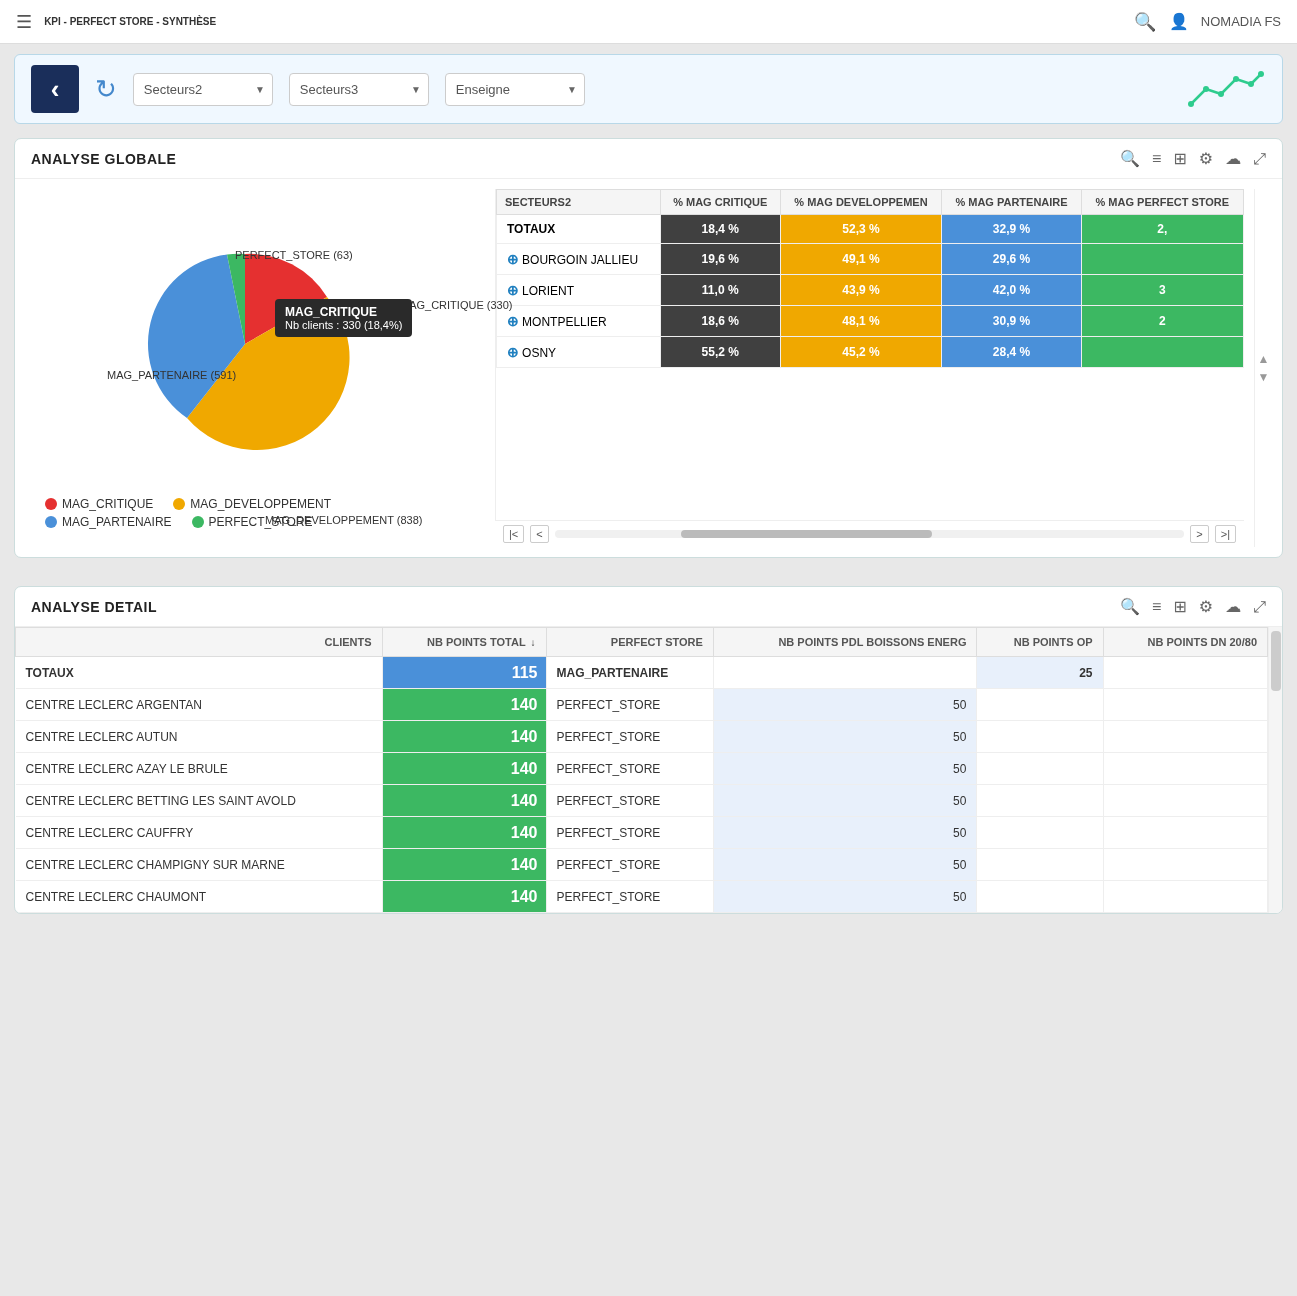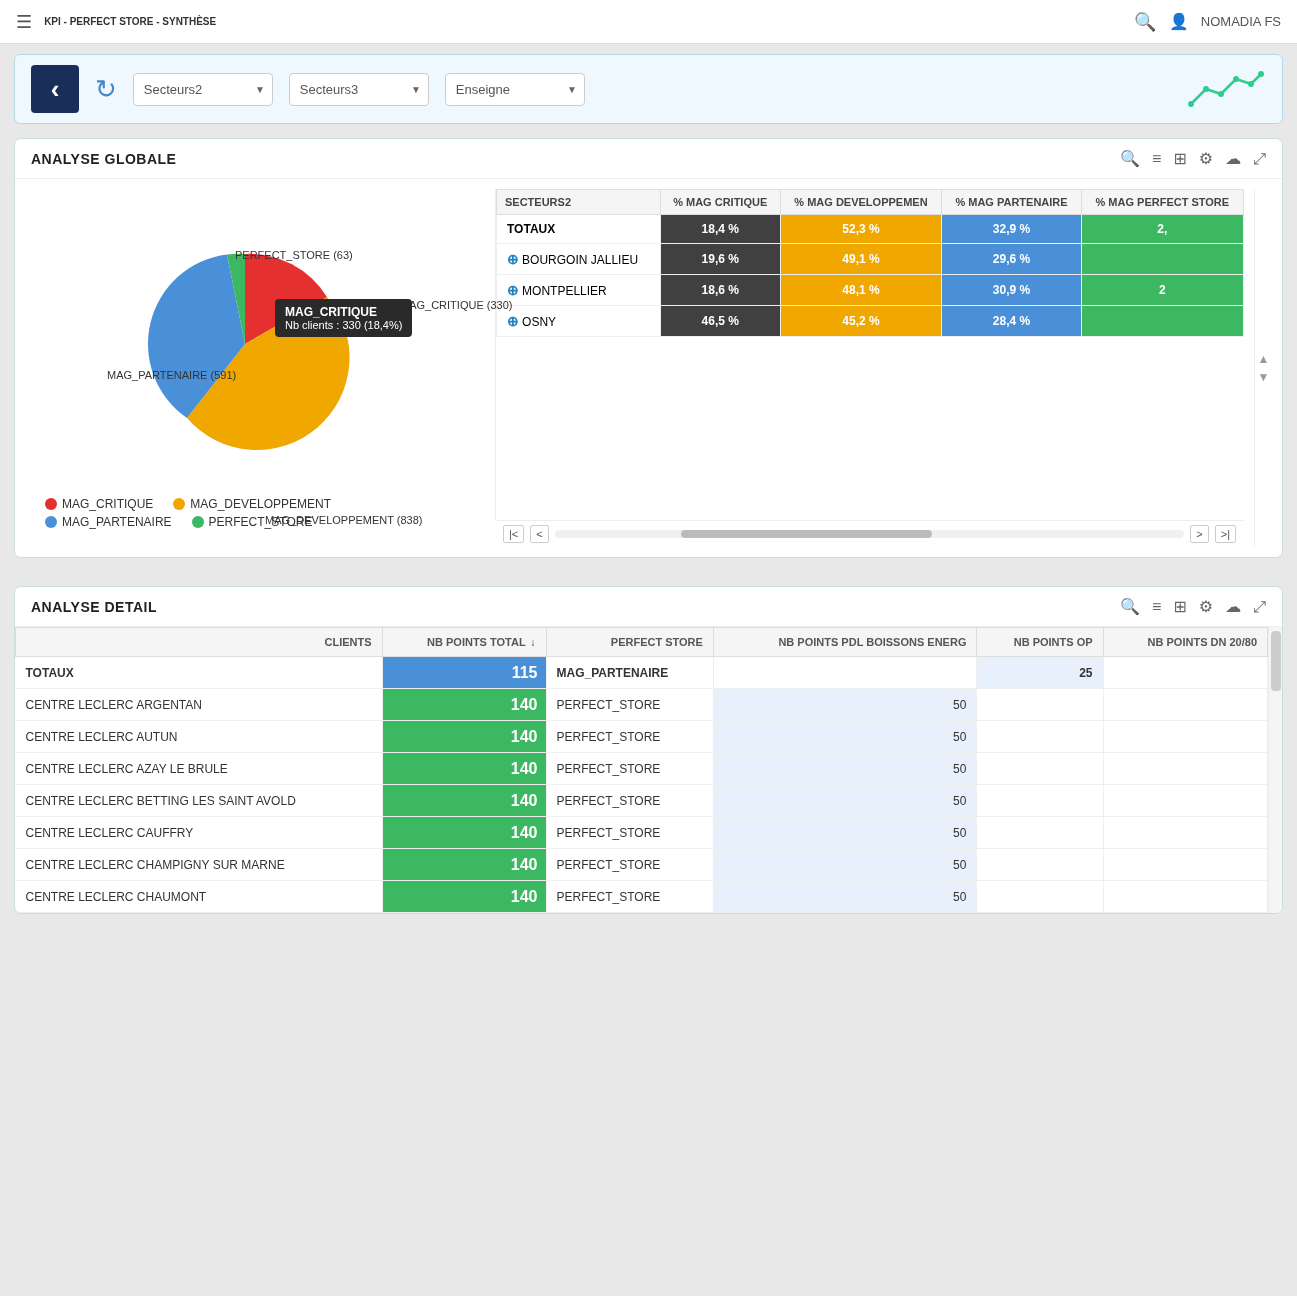--- a/index.html
+++ b/index.html
@@ -482,29 +482,36 @@
                   <td class="cell-green">2,</td>
                 </tr>
                 <tr>
                   <td><span class="expand-btn">⊕</span> BOURGOIN JALLIEU</td>
                   <td class="cell-red">19,6 %</td>
                   <td class="cell-yellow">49,1 %</td>
                   <td class="cell-blue">29,6 %</td>
                   <td class="cell-green"></td>
                 </tr>
                 <tr>
+                  <td><span class="expand-btn">⊕</span> LORIENT</td>
+                  <td class="cell-red">11,0 %</td>
+                  <td class="cell-yellow">43,9 %</td>
+                  <td class="cell-blue">42,0 %</td>
+                  <td class="cell-green">3</td>
+                </tr>
+                <tr>
                   <td><span class="expand-btn">⊕</span> MONTPELLIER</td>
                   <td class="cell-red">18,6 %</td>
                   <td class="cell-yellow">48,1 %</td>
                   <td class="cell-blue">30,9 %</td>
                   <td class="cell-green">2</td>
                 </tr>
                 <tr>
                   <td><span class="expand-btn">⊕</span> OSNY</td>
-                  <td class="cell-red">46,5 %</td>
+                  <td class="cell-red">55,2 %</td>
                   <td class="cell-yellow">45,2 %</td>
                   <td class="cell-blue">28,4 %</td>
                   <td class="cell-green"></td>
                 </tr>
               </tbody>
           </table>
         </div>
 
         <div class="table-nav">
           <button>|&lt;</button>

